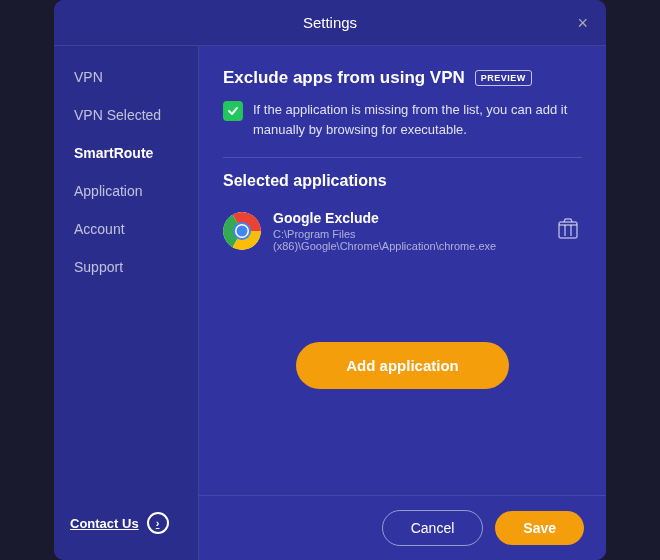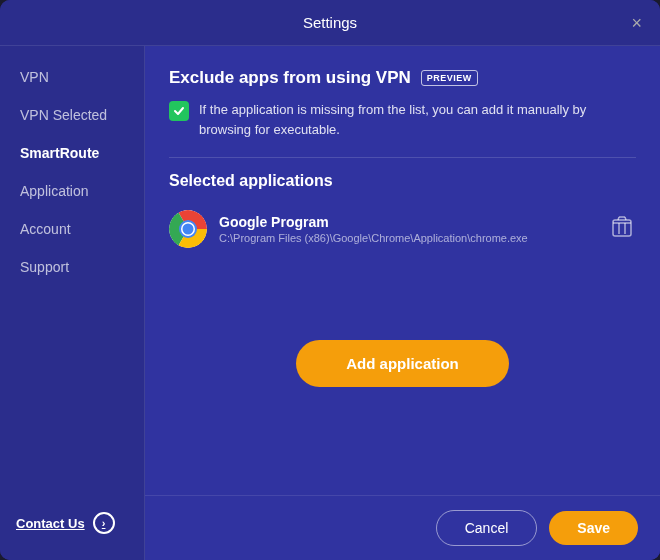--- a/index.html
+++ b/index.html
@@ -6,21 +6,21 @@
     body {
       width: 660px;
       height: 560px;
       background: #1a1a2e;
       display: flex;
       align-items: center;
       justify-content: center;
       font-family: 'Segoe UI', Arial, sans-serif;
     }
     .modal {
-      width: 660px;
+      width: 552px;
       height: 560px;
       background: #2b2d8c;
       border-radius: 10px;
       display: flex;
       flex-direction: column;
       overflow: hidden;
       position: relative;
     }
     .modal-header {
       background: #2b2d8c;
@@ -309,21 +309,21 @@
               <path d="M19 19 L38 19 A19 19 0 0 0 9.5 2.55 Z" fill="#EA4335"></path>
               <path d="M19 19 L9.5 2.55 A19 19 0 0 0 9.5 35.45 Z" fill="#34A853"></path>
               <path d="M19 19 L9.5 35.45 A19 19 0 0 0 38 19 Z" fill="#FBBC05"></path>
 
               <circle cx="19" cy="19" r="9" fill="#4285F4"></circle>
               <circle cx="19" cy="19" r="7" fill="white"></circle>
               <circle cx="19" cy="19" r="5.5" fill="#4285F4"></circle>
             </svg>
           </div>
           <div class="app-info">
-            <div class="app-name">Google Program</div>
+            <div class="app-name">Google Exclude</div>
             <div class="app-path">C:\Program Files (x86)\Google\Chrome\Application\chrome.exe</div>
           </div>
           <button class="delete-btn">
             <svg width="20" height="22" viewBox="0 0 20 22" fill="none">
               <rect x="1" y="4" width="18" height="16" rx="2" stroke="rgba(255,255,255,0.6)" stroke-width="1.5"></rect>
               <line x1="1" y1="7" x2="19" y2="7" stroke="rgba(255,255,255,0.6)" stroke-width="1.5"></line>
               <line x1="7" y1="7" x2="7" y2="18" stroke="rgba(255,255,255,0.6)" stroke-width="1.5"></line>
               <line x1="13" y1="7" x2="13" y2="18" stroke="rgba(255,255,255,0.6)" stroke-width="1.5"></line>
               <line x1="6" y1="4" x2="7" y2="1" stroke="rgba(255,255,255,0.6)" stroke-width="1.5"></line>
               <line x1="14" y1="4" x2="13" y2="1" stroke="rgba(255,255,255,0.6)" stroke-width="1.5"></line>

